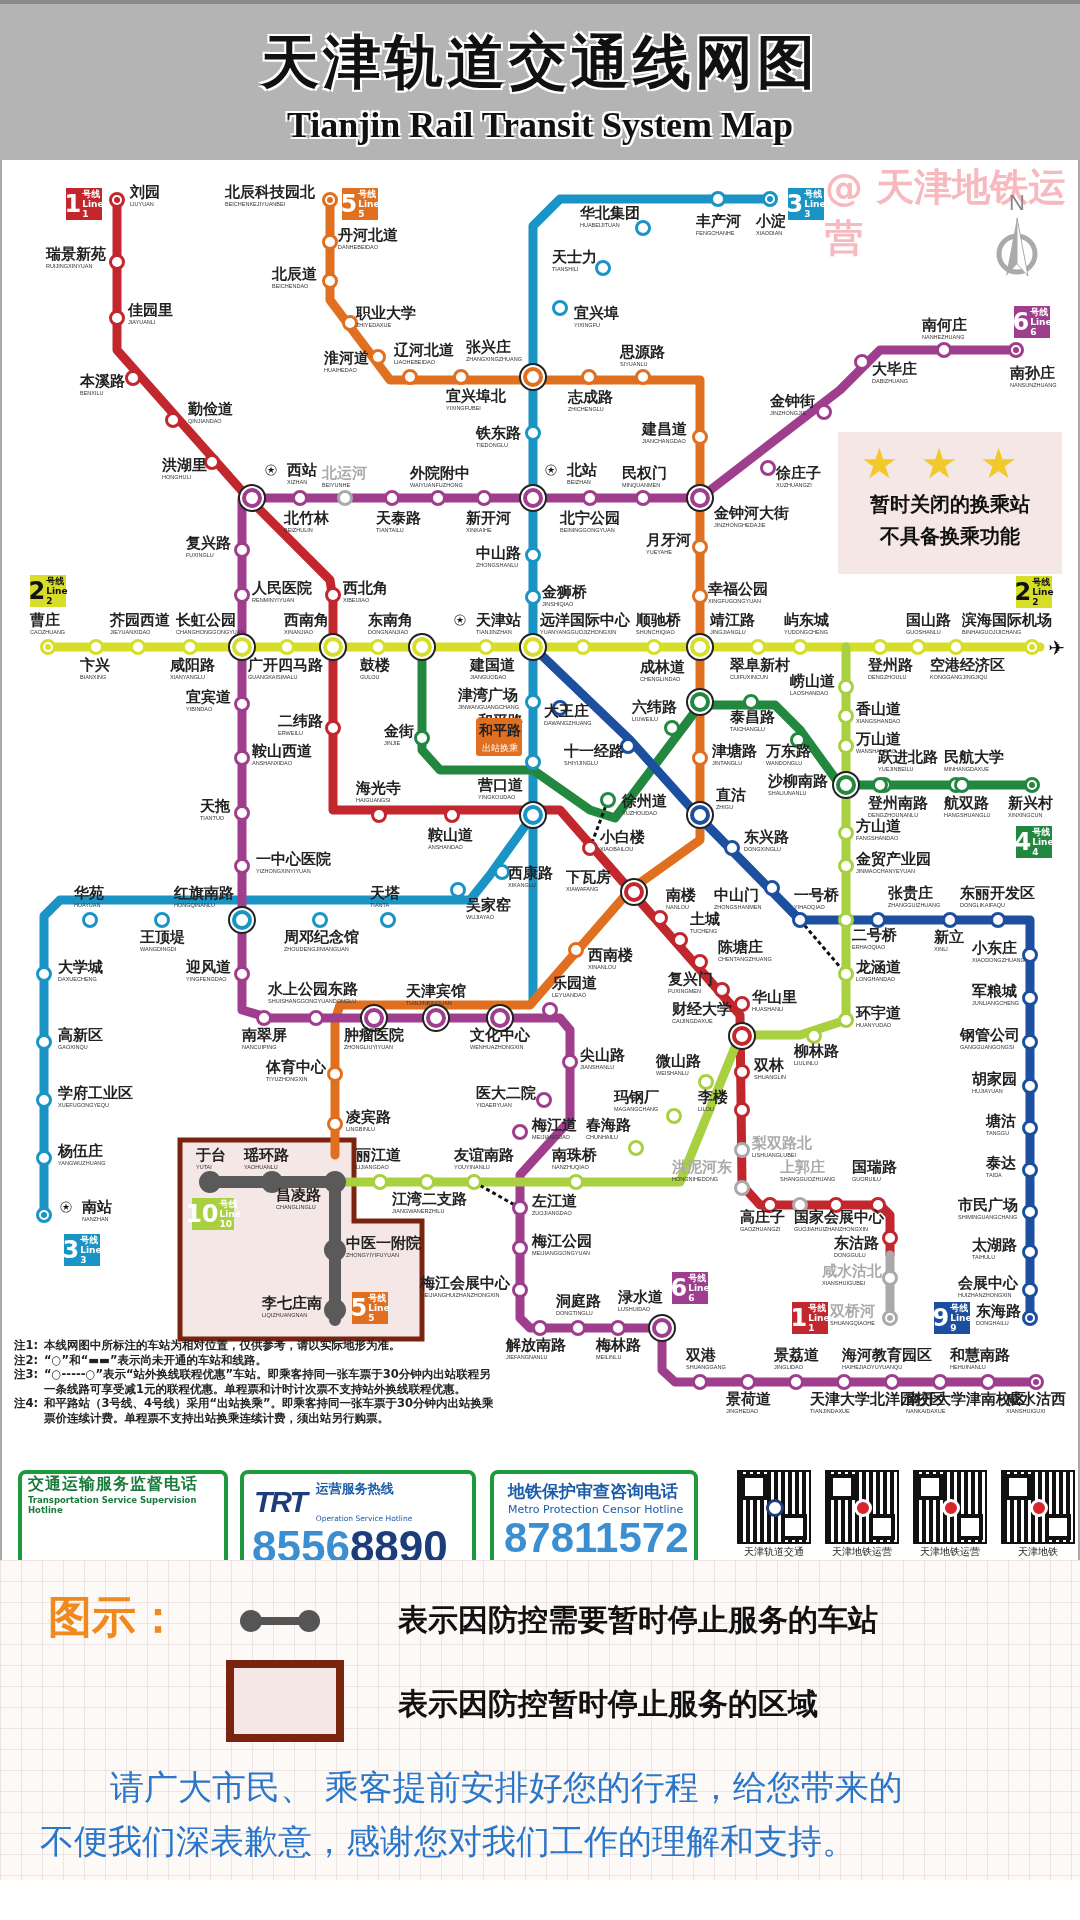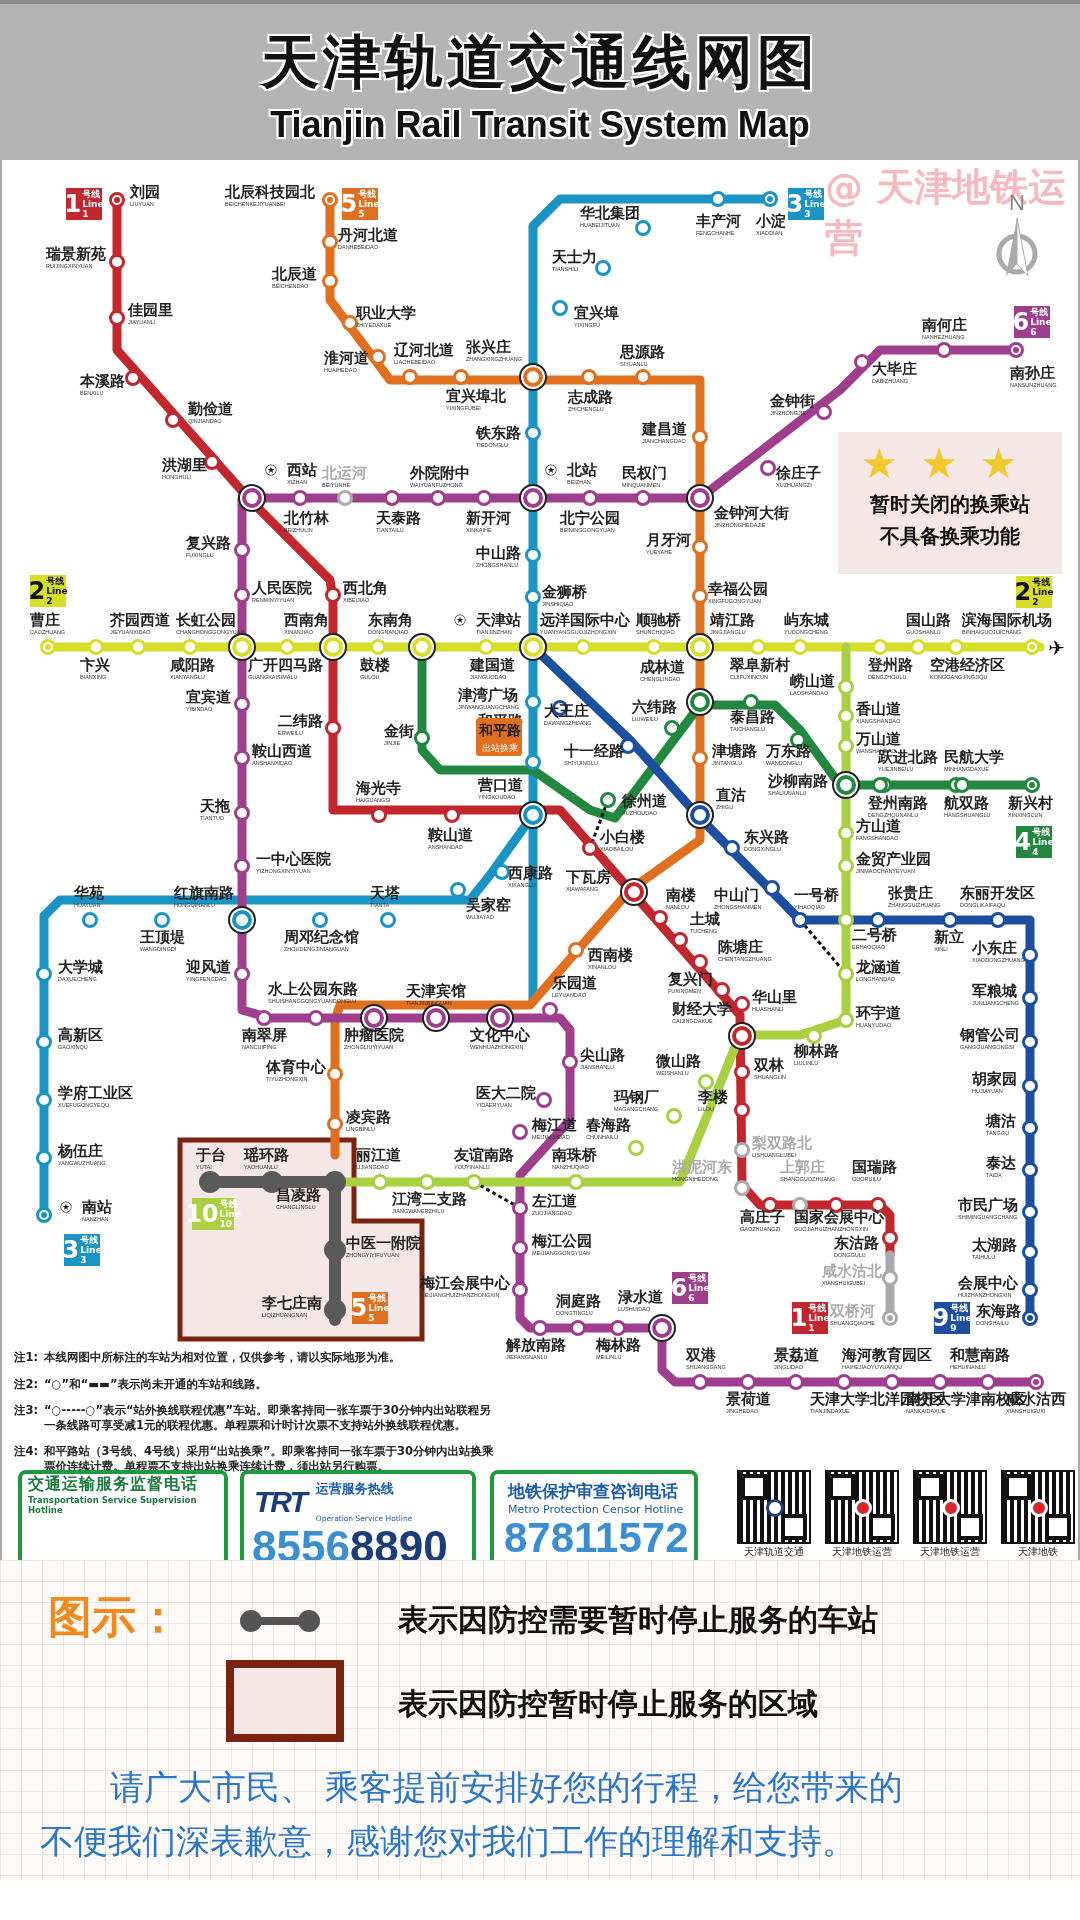--- a/index.html
+++ b/index.html
@@ -11,21 +11,21 @@
     background: #b4b4b4; border-top: 4px solid #8a8a8a; border-bottom: 6px solid #555;
     text-align: center;
   }
   .header .title-cn {
     margin-top: 20px; font-size: 58px; font-weight: bold; color: #111;
     letter-spacing: 4px;
     text-shadow: 2px 2px 0 #fff, -2px -2px 0 #fff, 2px -2px 0 #fff, -2px 2px 0 #fff;
   }
   .header .title-en {
     margin-top: 2px; font-size: 36px; font-weight: bold; color: #111;
-    font-family: Liberation Sans, sans-serif;
+    font-family: Liberation Serif, serif;
     text-shadow: 2px 2px 0 #fff, -2px -2px 0 #fff, 2px -2px 0 #fff, -2px 2px 0 #fff;
   }
 
   .map-area {
     position: absolute; left: 0; top: 160px; width: 1080px; height: 1420px;
     background: #fff; border-left: 2px solid #aaa; border-right: 2px solid #aaa;
   }
   .watermark {
     position: absolute; left: 825px; top: 162px; font-size: 38px; font-weight: bold;
     color: #f7b9bd;
@@ -47,21 +47,21 @@
     position: absolute; display: flex; align-items: center; justify-content: center;
     color: #fff; font-weight: bold;
   }
   .line-badge .num { font-size: 24px; line-height: 1; }
   .line-badge .sub { display: flex; flex-direction: column; font-size: 9px; line-height: 10px; margin-left: 1px; }
 
   .notes {
     position: absolute; left: 14px; top: 1338px; width: 480px; font-size: 11.5px; color: #222;
     line-height: 14.5px; font-weight: bold;
   }
-  .notes .note { display: flex; margin-top: 12px; }
+  .notes .note { display: flex; }
   .notes .note .k { flex: 0 0 30px; }
 
   .hotline {
     position: absolute; top: 1470px; height: 100px; border: 4px solid #1e9a3c; border-radius: 8px; background: #fff;
   }
   .h1 { left: 18px; width: 210px; }
   .h2 { left: 240px; width: 236px; }
   .h3 { left: 490px; width: 208px; }
   .h1 .logo { font-size: 44px; font-weight: bold; font-style: italic; margin: 4px 0 0 10px; line-height: 46px; font-family: "Liberation Sans", sans-serif; }
   .h1 .logo .a { color: #1c5ba8; }

